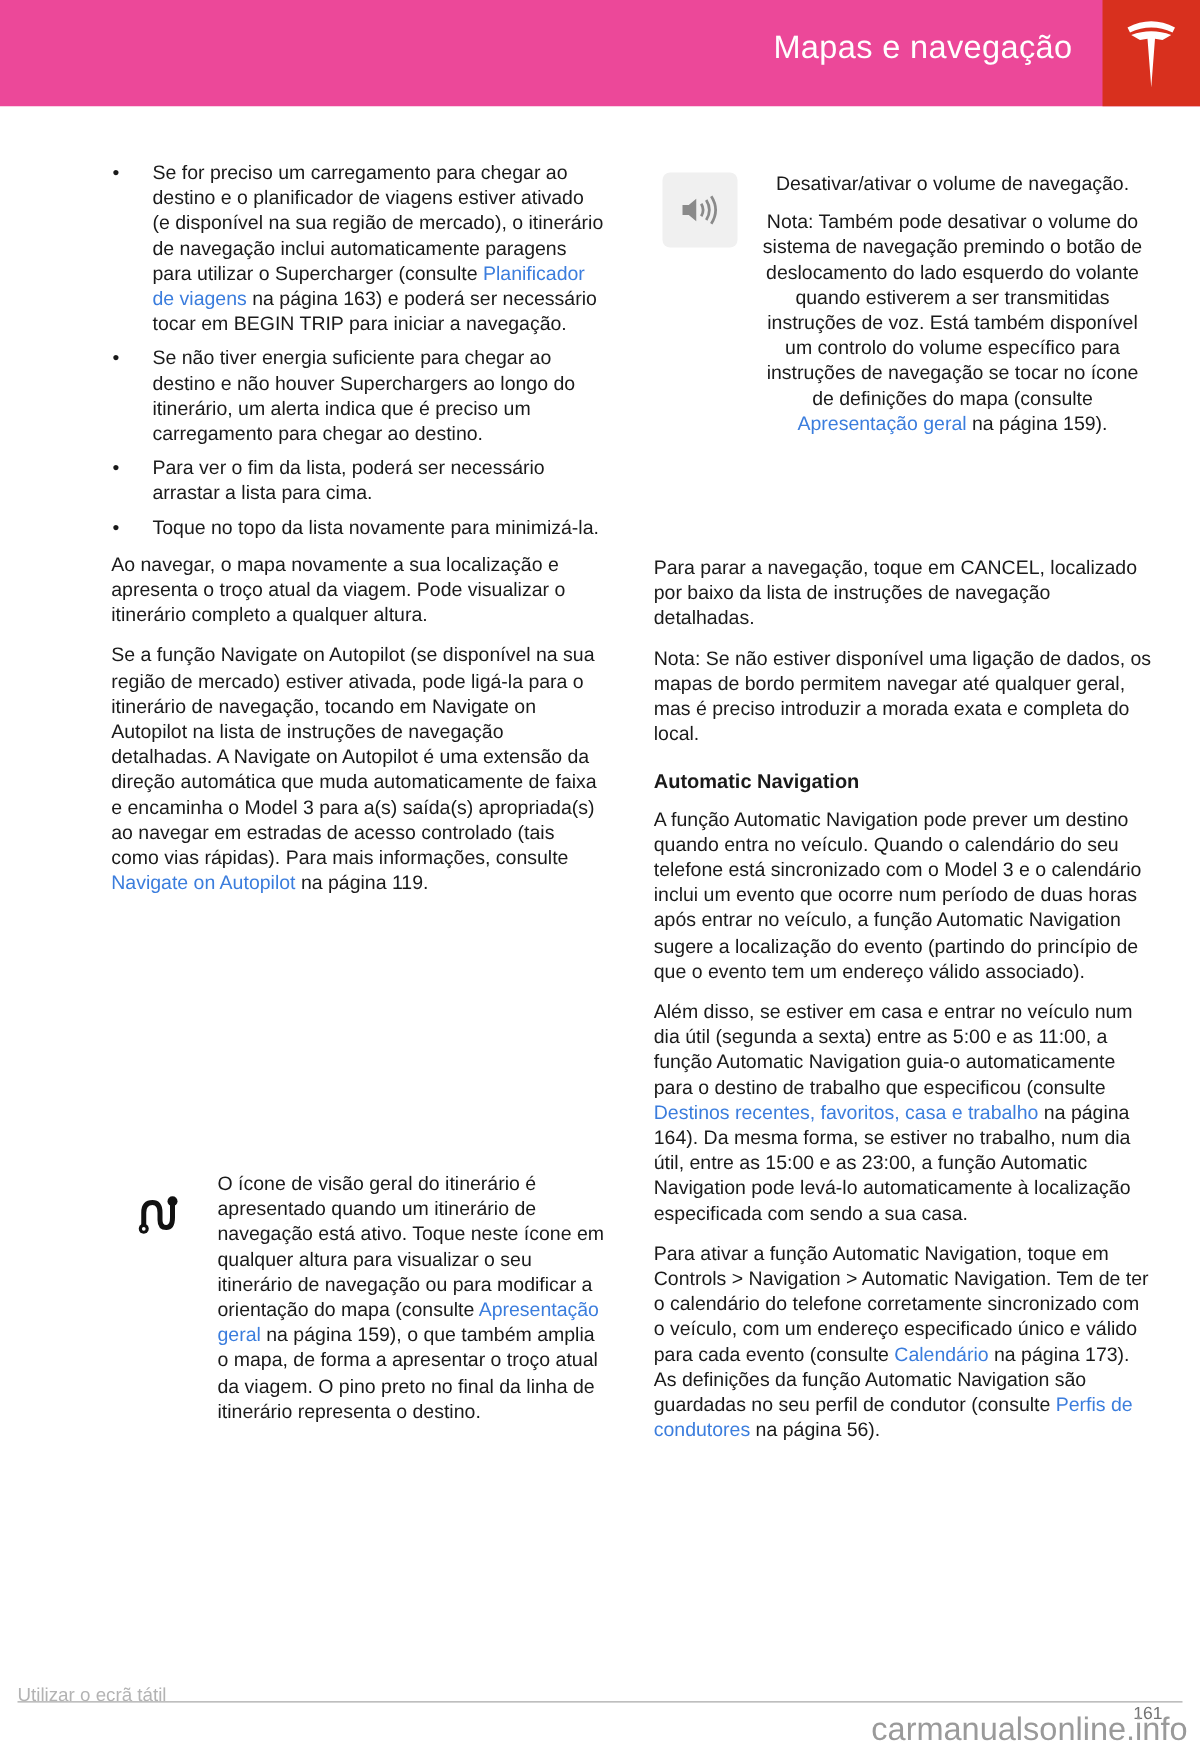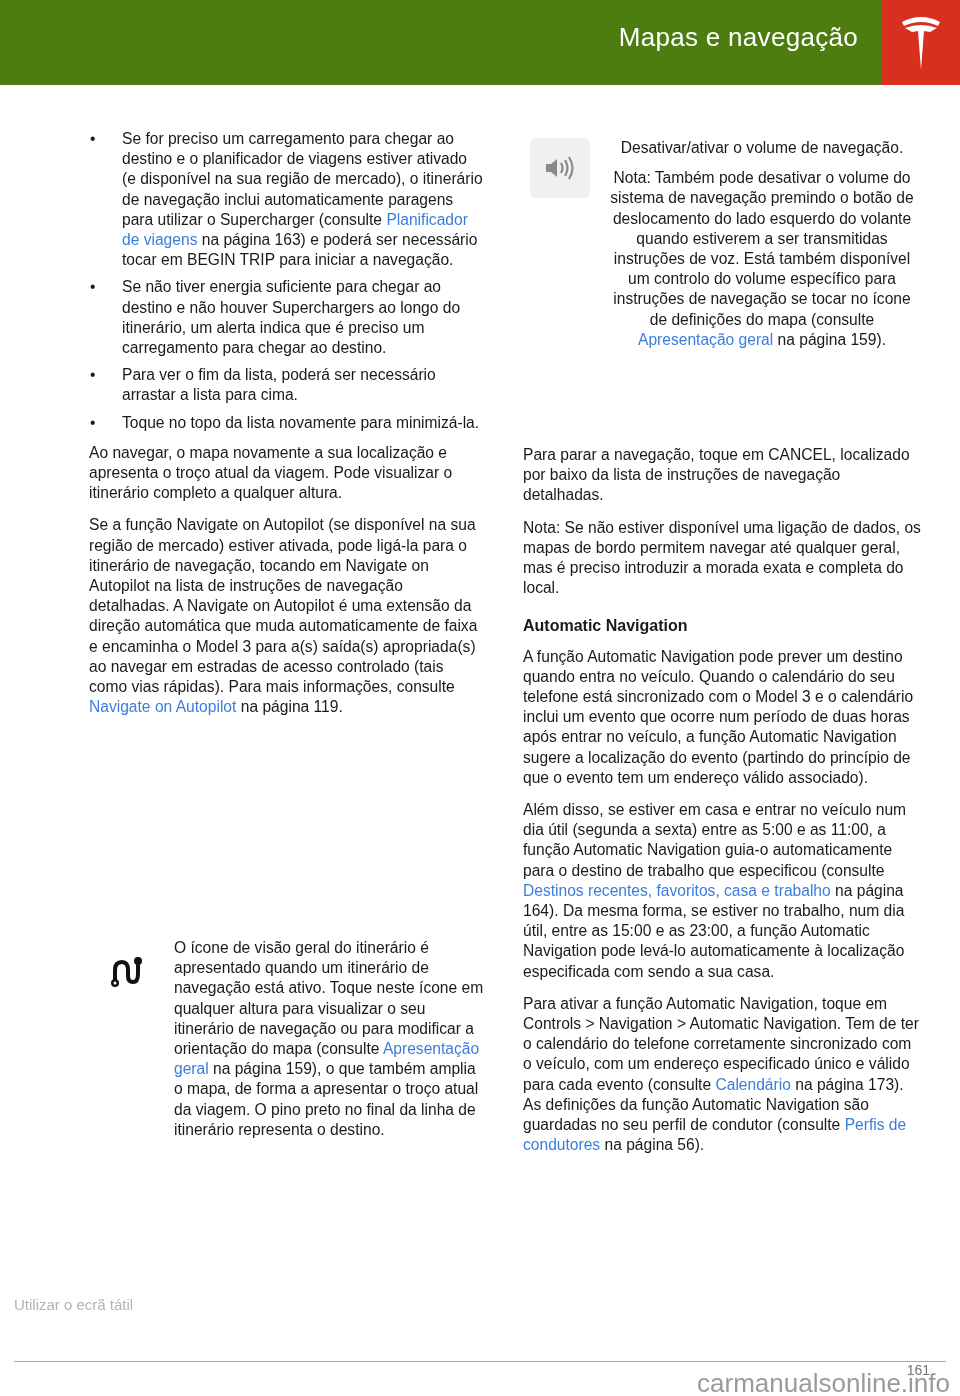--- a/index.html
+++ b/index.html
@@ -1,18 +1,18 @@
 <!DOCTYPE html>
 <html><head>
 <meta charset="utf-8">
 <style>
   html, body { margin: 0; padding: 0; }
   body { width: 960px; height: 1396px; background: #ffffff; position: relative; overflow: hidden;
          font-family: "Liberation Sans", "DejaVu Sans", sans-serif; color: #1a1a1a; }
-  .header { position: absolute; left: 0; top: 0; width: 960px; height: 85px; background: #4d7c0f; }
+  .header { position: absolute; left: 0; top: 0; width: 960px; height: 85px; background: #ec4899; }
   .header-title { position: absolute; right: 102px; top: 22px; font-size: 26px; color: #ffffff; letter-spacing: 0.3px; }
   .logo-box { position: absolute; right: 0; top: 0; width: 78px; height: 85px; background: #d8301e; }
   .logo-box svg { position: absolute; left: 18px; top: 14px; }
   .col { position: absolute; font-size: 15.6px; line-height: 20.2px; }
   .col p { margin: 0 0 12px 0; }
   .left { left: 89px; top: 129px; width: 395px; }
   .right { left: 523px; top: 445px; width: 400px; }
   ul.bullets { list-style: none; margin: 0 0 10px 0; padding: 0; }
   ul.bullets li { position: relative; padding-left: 33px; margin-bottom: 7px; }
   ul.bullets li::before { content: "•"; position: absolute; left: 1px; top: 0; }
@@ -22,21 +22,21 @@
   .icon-row .ico { position: absolute; left: 0; top: 0; }
   .icon-row .txt { position: absolute; font-size: 15.6px; line-height: 20.2px; }
   .vol-row { left: 530px; top: 138px; }
   .vol-row .ico { width: 60px; height: 60px; background: #f0f0f0; border-radius: 6px; }
   .vol-row .txt { left: 77px; top: 0; width: 310px; text-align: center; }
   .route-row { left: 95px; top: 938px; }
   .route-row .txt { left: 79px; top: 0; width: 310px; }
   .txt p { margin: 0 0 10px 0; }
   h3 { font-size: 16px; font-weight: bold; margin: 18px 0 10px 0; }
   .footer-line { position: absolute; left: 14px; top: 1361px; width: 932px; height: 1px; background: #a9a9a9; }
-  .footer-left { position: absolute; left: 14px; top: 1296px; font-size: 15px; color: #b3b3b3; }
+  .footer-left { position: absolute; left: 14px; top: 1348px; font-size: 15px; color: #b3b3b3; }
   .footer-right { position: absolute; right: 30px; top: 1362px; font-size: 14px; color: #737373; }
   .watermark { position: absolute; right: 10px; top: 1368px; font-size: 26px; color: #9a9a9a; }
 </style>
 </head>
 <body>
 
 <div class="header">
   <div class="header-title">Mapas e navegação</div>
   <div class="logo-box">
     <svg width="42" height="58" viewBox="0 0 42 58">

